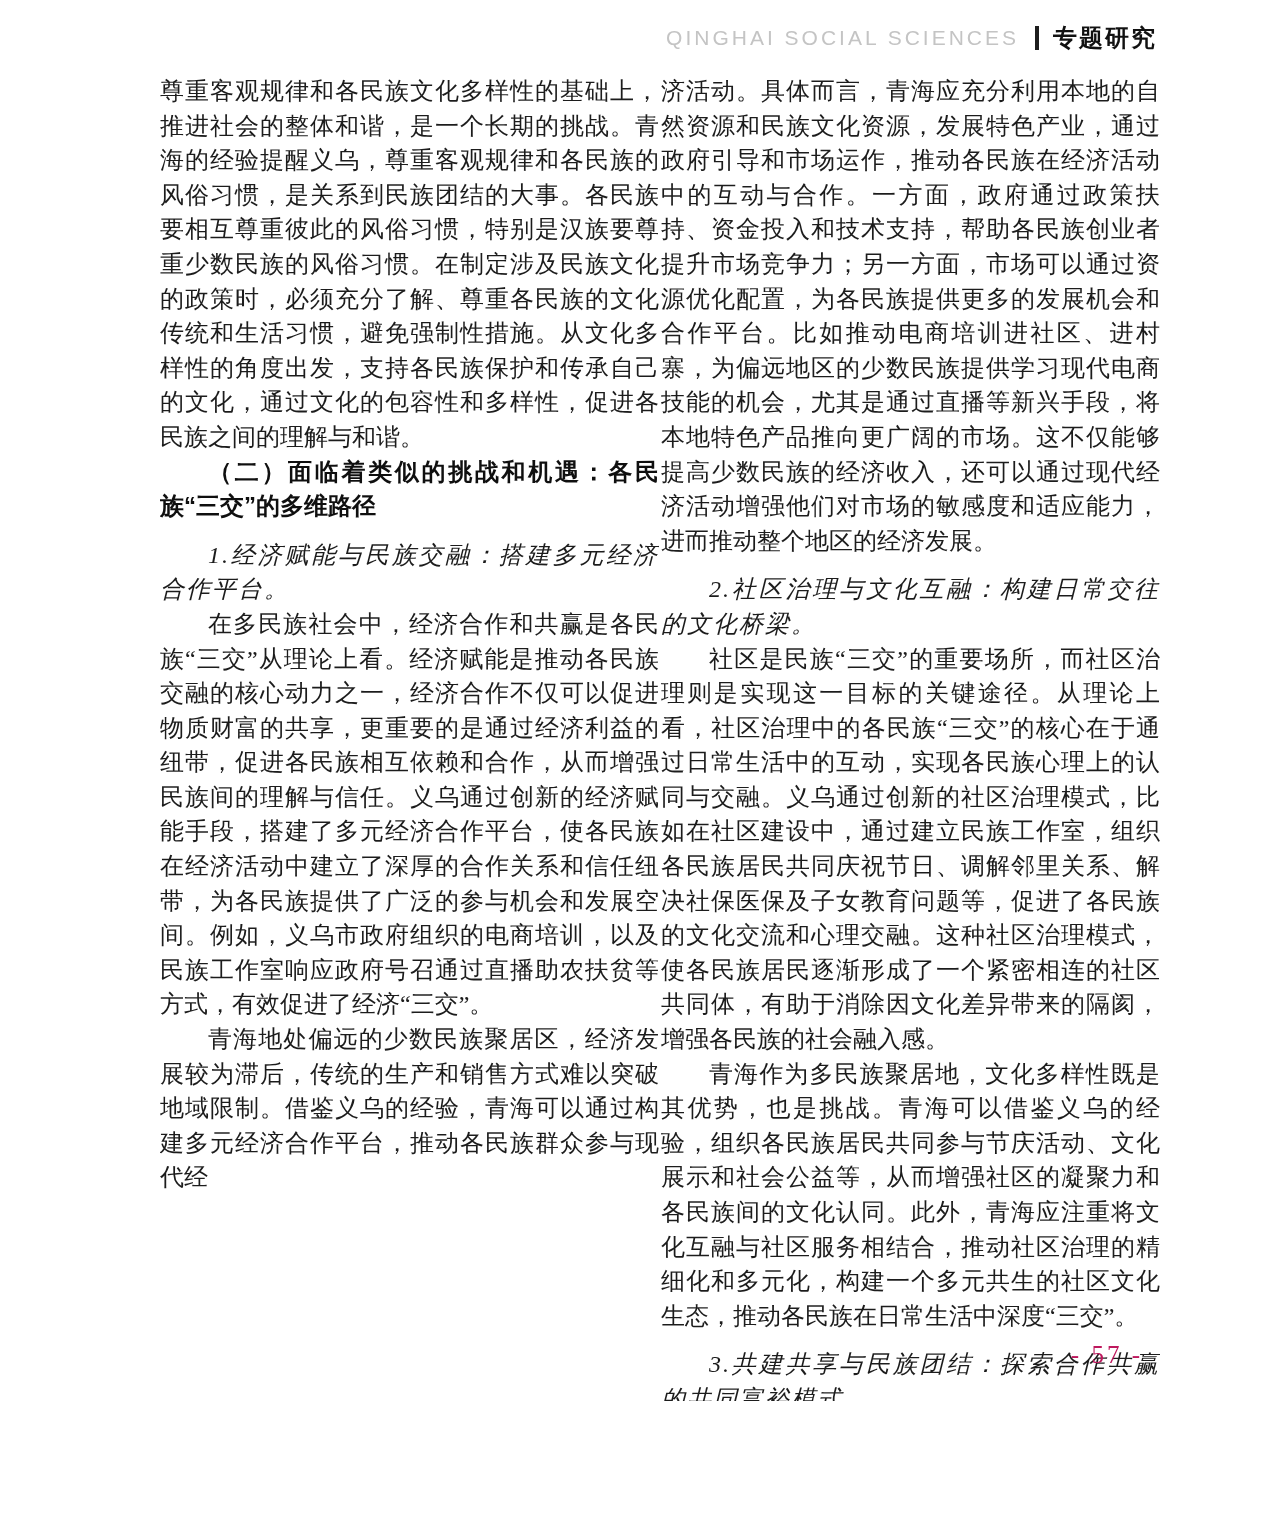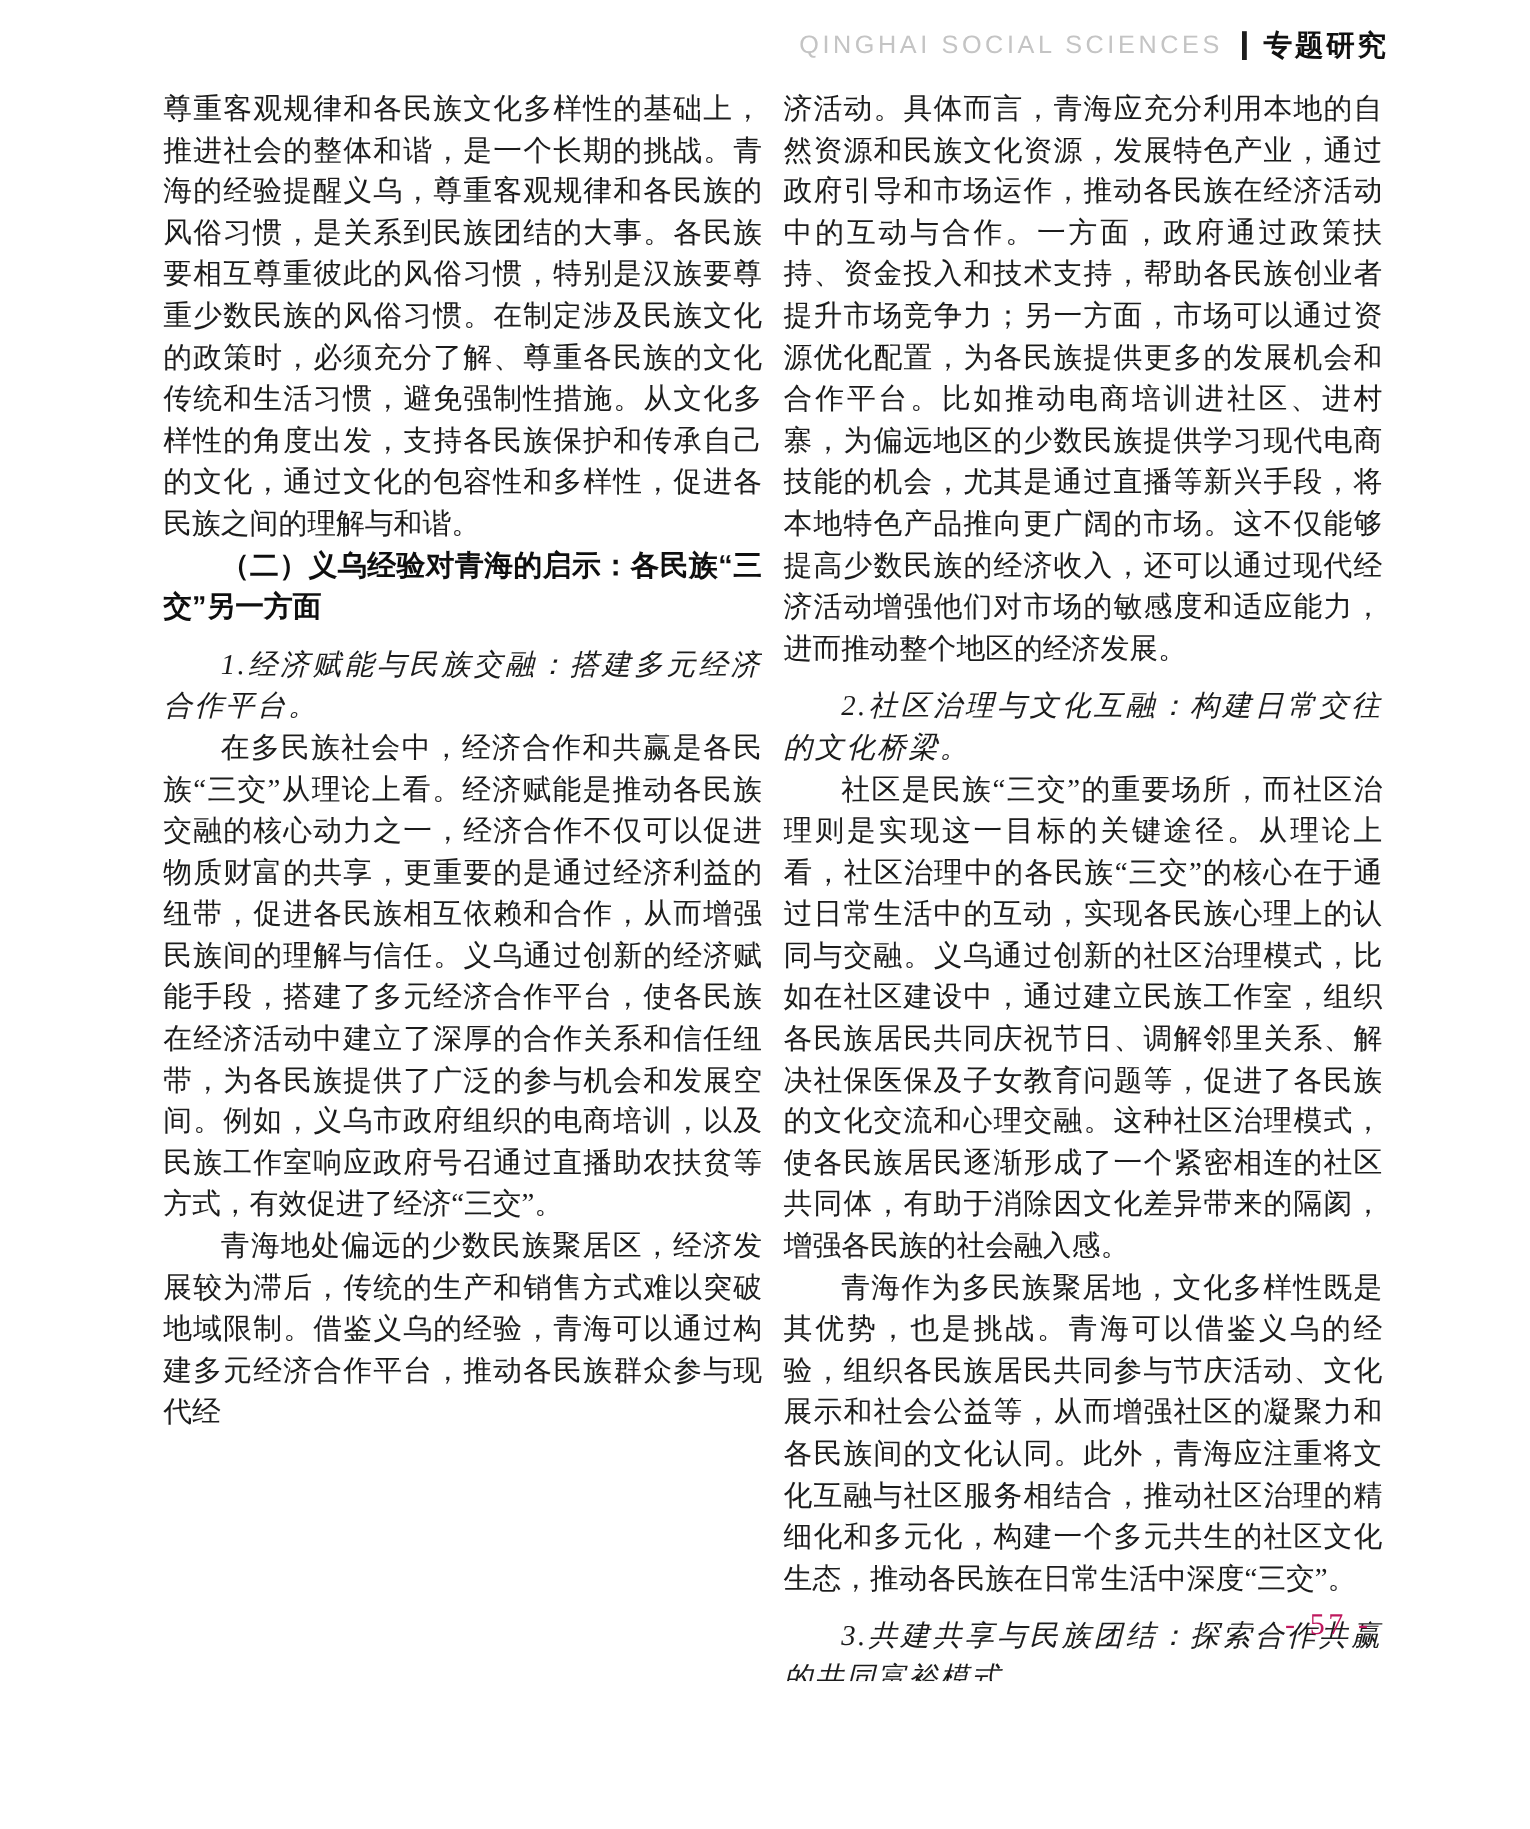--- a/index.html
+++ b/index.html
@@ -45,25 +45,25 @@
     font-size: 24px;
     font-weight: 700;
     color: #111111;
     letter-spacing: 2px;
     vertical-align: middle;
   }
   
   .article {
     position: absolute;
     top: 74px;
-    left: 136px;
+    left: 160px;
     width: 1016px;
     height: 1392px;
     display: flex;
-    gap: 18px;
+    gap: 2px;
     overflow: hidden;
   }
   .col {
     width: 499px;
     height: 100%;
     overflow: hidden;
   }
   p.block {
     margin: 0;
     font-size: 24px;
@@ -101,21 +101,21 @@
 
 <div class="page">
 
   <header class="page-header">
     <span class="journal-en">QINGHAI SOCIAL SCIENCES</span><span class="header-divider"></span><span class="section-label">专题研究</span>
   </header>
 
   <main class="article">
     <section class="col" id="col-left">
         <p class="block body-cont">尊重客观规律和各民族文化多样性的基础上，推进社会的整体和谐，是一个长期的挑战。青海的经验提醒义乌，尊重客观规律和各民族的风俗习惯，是关系到民族团结的大事。各民族要相互尊重彼此的风俗习惯，特别是汉族要尊重少数民族的风俗习惯。在制定涉及民族文化的政策时，必须充分了解、尊重各民族的文化传统和生活习惯，避免强制性措施。从文化多样性的角度出发，支持各民族保护和传承自己的文化，通过文化的包容性和多样性，促进各民族之间的理解与和谐。</p>
-        <p class="block heading-bold">（二）义乌经验对青海的启示：各民族“三交”另一方面</p>
+        <p class="block heading-bold">（二）面临着类似的挑战和机遇：各民族“三交”的多维路径</p>
         <p class="block heading-kai">1.经济赋能与民族交融：搭建多元经济合作平台。</p>
         <p class="block body">在多民族社会中，经济合作和共赢是各民族“三交”从理论上看。经济赋能是推动各民族交融的核心动力之一，经济合作不仅可以促进物质财富的共享，更重要的是通过经济利益的纽带，促进各民族相互依赖和合作，从而增强民族间的理解与信任。义乌通过创新的经济赋能手段，搭建了多元经济合作平台，使各民族在经济活动中建立了深厚的合作关系和信任纽带，为各民族提供了广泛的参与机会和发展空间。例如，义乌市政府组织的电商培训，以及民族工作室响应政府号召通过直播助农扶贫等方式，有效促进了经济“三交”。</p>
         <p class="block body">青海地处偏远的少数民族聚居区，经济发展较为滞后，传统的生产和销售方式难以突破地域限制。借鉴义乌的经验，青海可以通过构建多元经济合作平台，推动各民族群众参与现代经</p>
       </section>
     <section class="col" id="col-right">
         <p class="block body-cont">济活动。具体而言，青海应充分利用本地的自然资源和民族文化资源，发展特色产业，通过政府引导和市场运作，推动各民族在经济活动中的互动与合作。一方面，政府通过政策扶持、资金投入和技术支持，帮助各民族创业者提升市场竞争力；另一方面，市场可以通过资源优化配置，为各民族提供更多的发展机会和合作平台。比如推动电商培训进社区、进村寨，为偏远地区的少数民族提供学习现代电商技能的机会，尤其是通过直播等新兴手段，将本地特色产品推向更广阔的市场。这不仅能够提高少数民族的经济收入，还可以通过现代经济活动增强他们对市场的敏感度和适应能力，进而推动整个地区的经济发展。</p>
         <p class="block heading-kai">2.社区治理与文化互融：构建日常交往的文化桥梁。</p>
         <p class="block body">社区是民族“三交”的重要场所，而社区治理则是实现这一目标的关键途径。从理论上看，社区治理中的各民族“三交”的核心在于通过日常生活中的互动，实现各民族心理上的认同与交融。义乌通过创新的社区治理模式，比如在社区建设中，通过建立民族工作室，组织各民族居民共同庆祝节日、调解邻里关系、解决社保医保及子女教育问题等，促进了各民族的文化交流和心理交融。这种社区治理模式，使各民族居民逐渐形成了一个紧密相连的社区共同体，有助于消除因文化差异带来的隔阂，增强各民族的社会融入感。</p>
         <p class="block body">青海作为多民族聚居地，文化多样性既是其优势，也是挑战。青海可以借鉴义乌的经验，组织各民族居民共同参与节庆活动、文化展示和社会公益等，从而增强社区的凝聚力和各民族间的文化认同。此外，青海应注重将文化互融与社区服务相结合，推动社区治理的精细化和多元化，构建一个多元共生的社区文化生态，推动各民族在日常生活中深度“三交”。</p>
         <p class="block heading-kai">3.共建共享与民族团结：探索合作共赢的共同富裕模式。</p>

